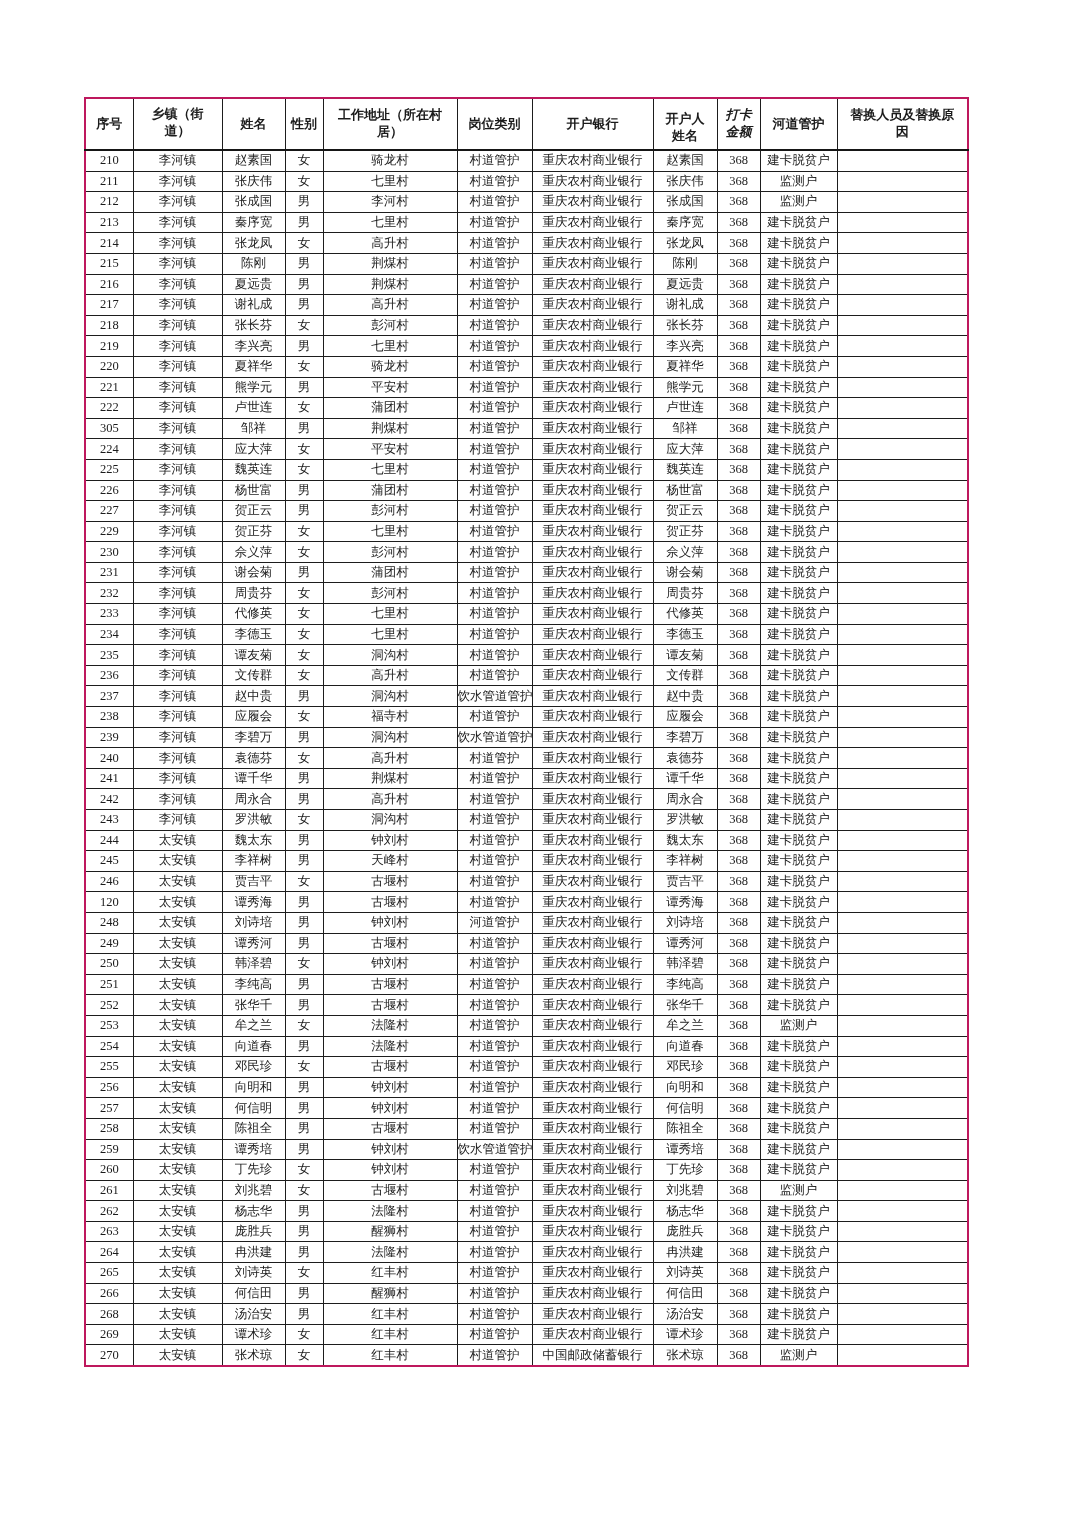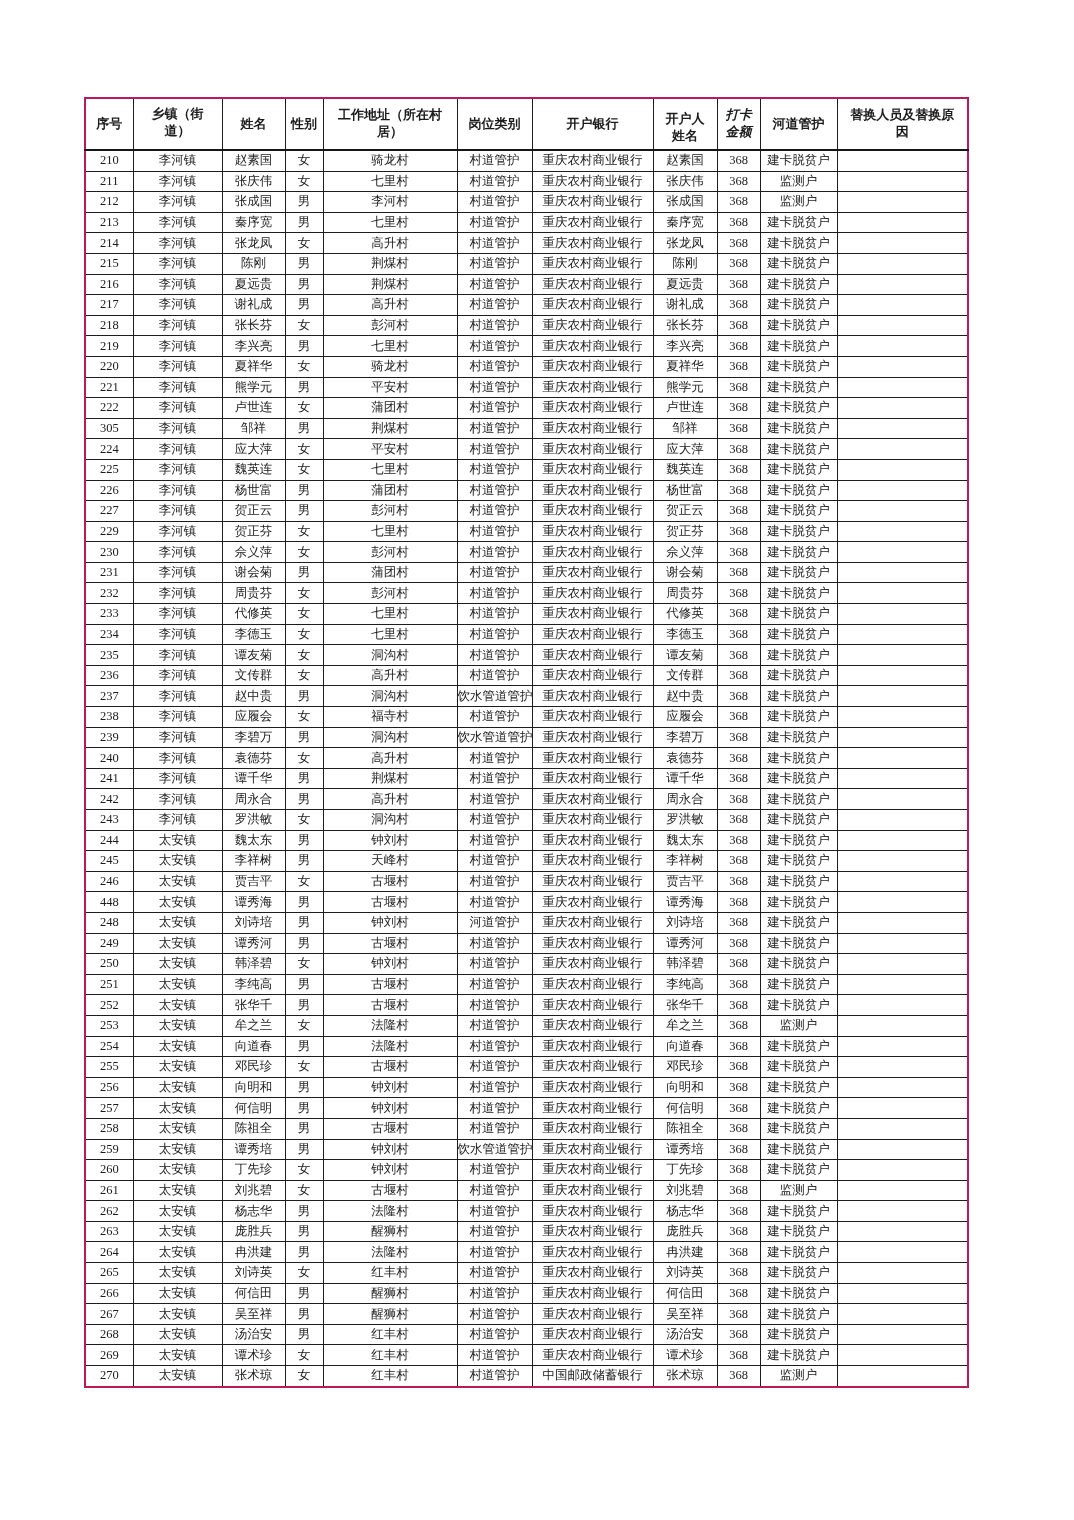--- a/index.html
+++ b/index.html
@@ -554,21 +554,21 @@
           <td>女</td>
           <td>古堰村</td>
           <td>村道管护</td>
           <td>重庆农村商业银行</td>
           <td>贾吉平</td>
           <td>368</td>
           <td>建卡脱贫户</td>
           <td></td>
         </tr>
         <tr>
-          <td>448</td>
+          <td>120</td>
           <td>太安镇</td>
           <td>谭秀海</td>
           <td>男</td>
           <td>古堰村</td>
           <td>村道管护</td>
           <td>重庆农村商业银行</td>
           <td>谭秀海</td>
           <td>368</td>
           <td>建卡脱贫户</td>
           <td></td>
@@ -809,33 +809,20 @@
         </tr>
         <tr>
           <td>266</td>
           <td>太安镇</td>
           <td>何信田</td>
           <td>男</td>
           <td>醒狮村</td>
           <td>村道管护</td>
           <td>重庆农村商业银行</td>
           <td>何信田</td>
-          <td>368</td>
-          <td>建卡脱贫户</td>
-          <td></td>
-        </tr>
-        <tr>
-          <td>267</td>
-          <td>太安镇</td>
-          <td>吴至祥</td>
-          <td>男</td>
-          <td>醒狮村</td>
-          <td>村道管护</td>
-          <td>重庆农村商业银行</td>
-          <td>吴至祥</td>
           <td>368</td>
           <td>建卡脱贫户</td>
           <td></td>
         </tr>
         <tr>
           <td>268</td>
           <td>太安镇</td>
           <td>汤治安</td>
           <td>男</td>
           <td>红丰村</td>

